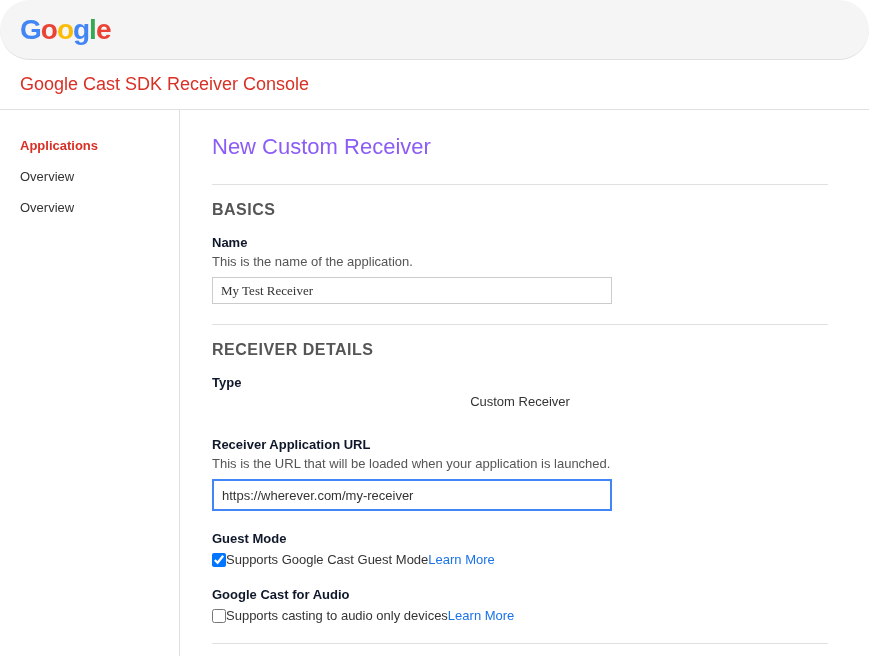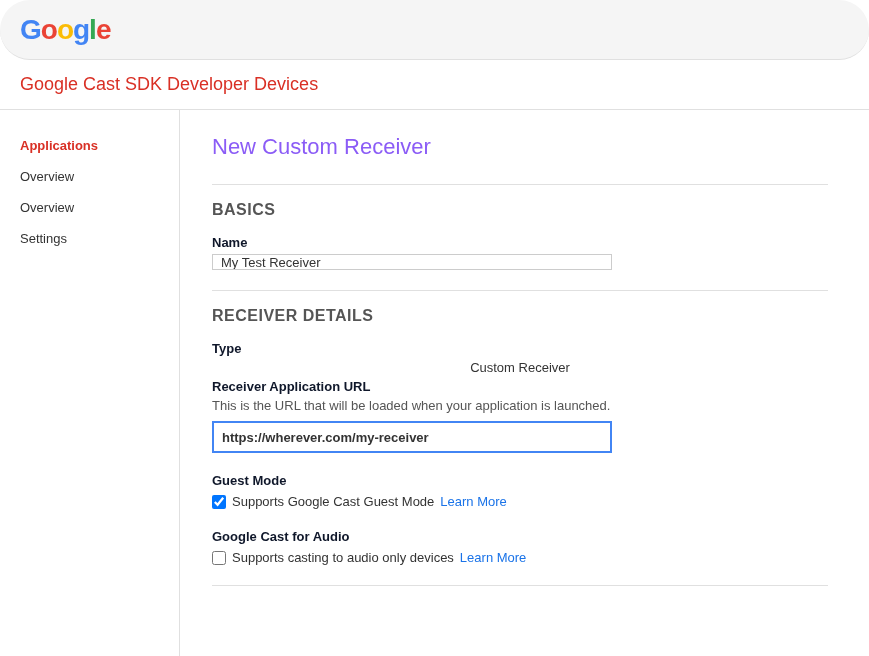--- a/index.html
+++ b/index.html
@@ -99,54 +99,53 @@
     }
 
     .field-description {
       font-size: 13px;
       color: #555;
       margin-bottom: 8px;
     }
 
     .text-input {
       width: 400px;
-      height: 16px;
+      height: 27px;
       border: 1px solid #ccc;
       padding: 4px 8px;
       font-size: 13px;
       color: #333;
       outline: none;
+      font-family: Liberation Serif, serif;
     }
 
     .url-input {
       width: 400px;
       height: 32px;
       border: 2px solid #4285F4;
       padding: 4px 8px;
       font-size: 13px;
       color: #333;
       outline: none;
-      font-weight: bold;
     }
 
     .field-value {
       font-size: 13px;
       color: #333;
       margin-bottom: 4px;
       text-align: center;
     }
 
     .section-block {
       margin-bottom: 20px;
     }
 
     .checkbox-row {
       display: flex;
       align-items: center;
-      gap: 6px;
       font-size: 13px;
       color: #333;
       margin-top: 6px;
     }
 
     .checkbox-row input[type="checkbox"] {
       width: 14px;
       height: 14px;
     }
 
@@ -162,52 +161,52 @@
 </head>
 <body>
 
 <div class="top-bar">
   <div class="google-logo">
     <span class="g">G</span><span class="o1">o</span><span class="o2">o</span><span class="g2">g</span><span class="l">l</span><span class="e">e</span>
   </div>
 </div>
 
 <div class="sub-header">
-  <span class="sub-header-title">Google Cast SDK Developer Devices</span>
+  <span class="sub-header-title">Google Cast SDK Receiver Console</span>
 </div>
 
 <div class="layout">
 
   <nav class="sidebar">
     <a class="sidebar-item active">Applications</a>
     <a class="sidebar-item">Overview</a>
     <a class="sidebar-item">Overview</a>
-    <a class="sidebar-item">Settings</a>
   </nav>
 
   <div class="main-content">
     <h1 class="page-title">New Custom Receiver</h1>
 
     <hr class="section-divider">
 
     <div class="section-block">
       <div class="section-header">BASICS</div>
       <div class="field-label">Name</div>
+      <div class="field-description">This is the name of the application.</div>
       <input class="text-input" type="text" value="My Test Receiver" style="">
     </div>
 
     <hr class="section-divider">
 
     <div class="section-block receiver-details-section">
       <div class="section-header">RECEIVER DETAILS</div>
 
       <div class="field-label">Type</div>
       <div class="field-value">Custom Receiver</div>
 
-      <div style="margin-top: 4px;">
+      <div style="margin-top: 28px;">
         <div class="field-label">Receiver Application URL</div>
         <div class="field-description">This is the URL that will be loaded when your application is launched.</div>
         <input class="url-input" type="text" value="https://wherever.com/my-receiver" style="">
       </div>
     </div>
 
     <div class="section-block">
       <div class="field-label">Guest Mode</div>
       <div class="checkbox-row">
         <input type="checkbox" checked="" style="">

